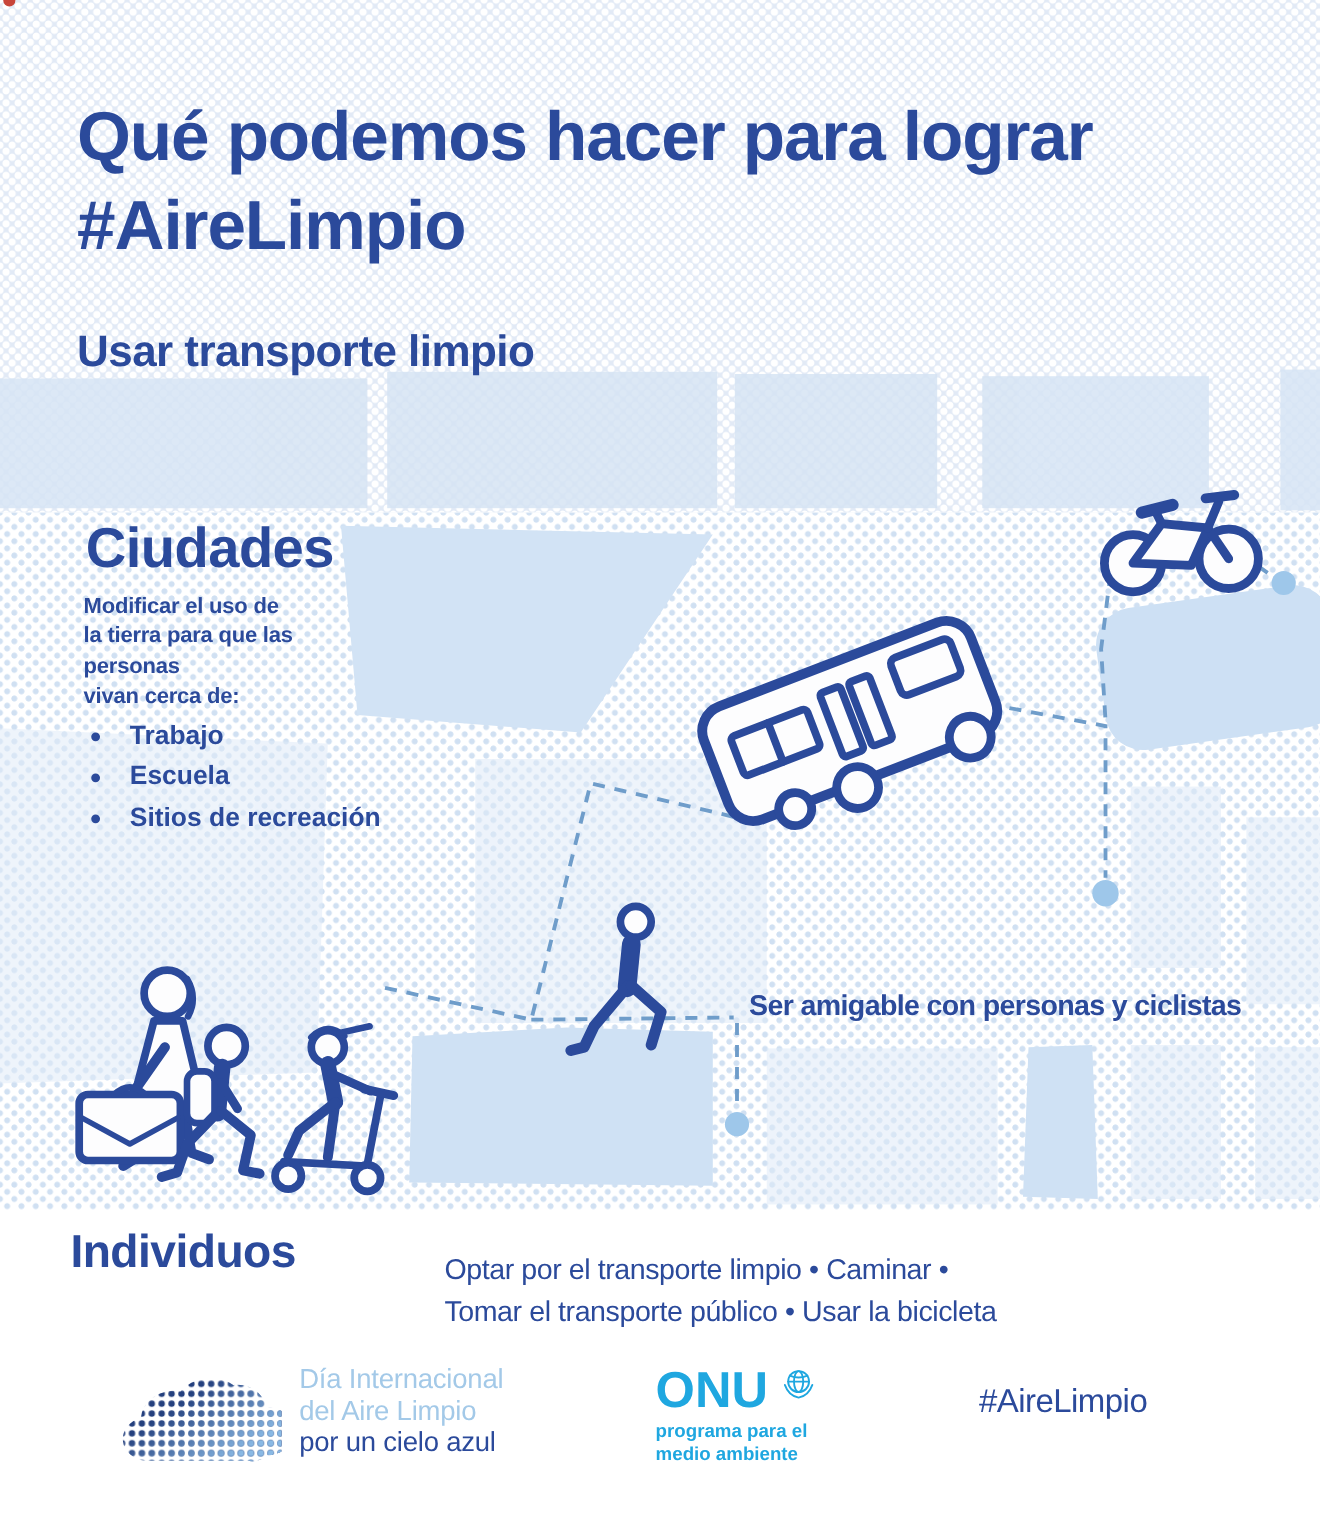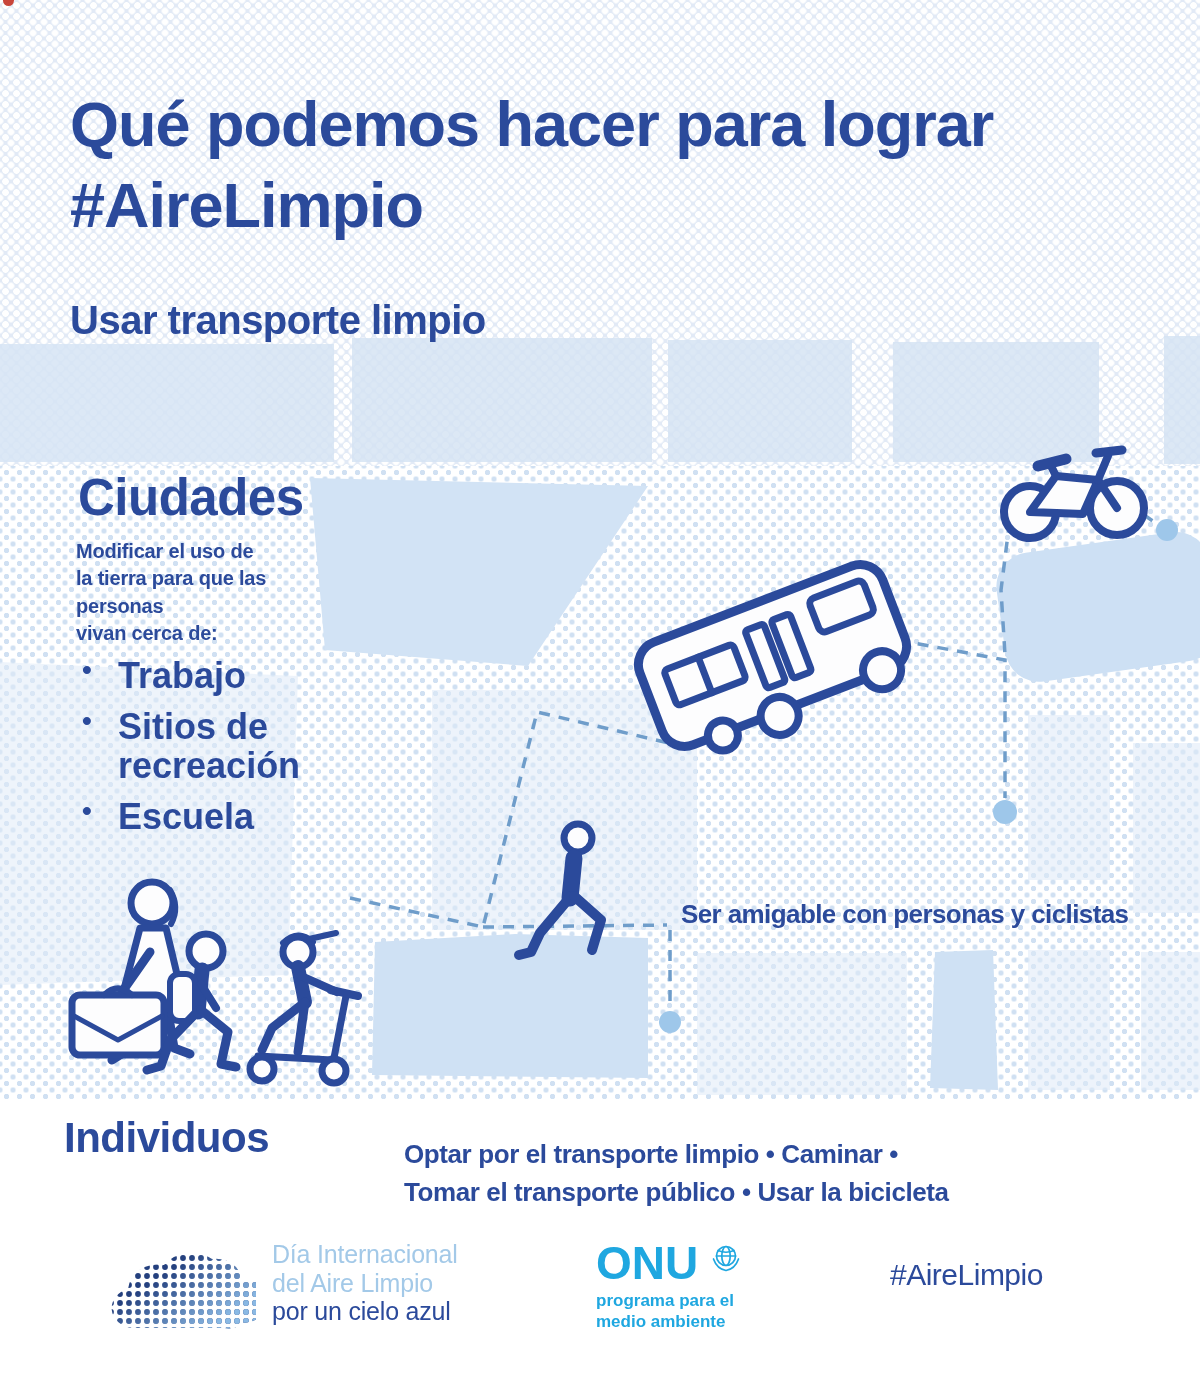--- a/index.html
+++ b/index.html
@@ -23,26 +23,26 @@
       radial-gradient(circle,#d0e0f2 2.4px,rgba(210,225,242,0) 3px),
       radial-gradient(circle,#d0e0f2 2.4px,rgba(210,225,242,0) 3px);
     background-size:13px 13px;background-position:0 0,6.5px 6.5px;
   }
   .overlay-svg{position:absolute;left:0;top:0;width:1200px;height:1379px;pointer-events:none;}
   .red-dot{position:absolute;left:3px;top:-5px;width:11px;height:11px;border-radius:50%;background:#c8453a;}
   .title{position:absolute;left:70px;top:84px;width:990px;font-size:63px;line-height:1.28;font-weight:700;letter-spacing:-1px;}
   .subtitle{position:absolute;left:70px;top:262px;font-size:40px;font-weight:700;letter-spacing:-0.5px;margin-top:36px;}
   .ciudades-h{position:absolute;left:78px;top:468px;font-size:51px;font-weight:700;letter-spacing:-0.5px;}
   .ciudades-intro{position:absolute;left:76px;top:538px;font-size:20px;font-weight:700;line-height:1.37;letter-spacing:-0.2px;}
-  .ciudades-list{position:absolute;left:82px;top:656px;margin:0;padding:0;list-style:none;font-size:36px;font-weight:700;}
+  .ciudades-list{position:absolute;left:82px;top:656px;margin:0;padding:0;list-style:none;font-size:24px;font-weight:700;}
   .ciudades-list li{position:relative;padding-left:36px;margin-bottom:11px;line-height:1.1;max-width:230px;}
   .ciudades-list li::before{content:"•";position:absolute;left:0;top:-1px;font-size:28px;}
   .map-caption{position:absolute;left:681px;top:899px;font-size:26px;font-weight:700;letter-spacing:-0.6px;white-space:nowrap;}
   .individuos-h{position:absolute;left:64px;top:1114px;font-size:42px;font-weight:700;letter-spacing:-0.5px;}
-  .individuos-text{position:absolute;left:404px;top:1136px;font-size:26px;font-weight:700;line-height:1.45;letter-spacing:-0.4px;}
+  .individuos-text{position:absolute;left:404px;top:1136px;font-size:26px;font-weight:400;line-height:1.45;letter-spacing:-0.4px;}
   .footer-event{position:absolute;left:272px;top:1240px;font-size:25px;font-weight:400;line-height:1.14;letter-spacing:-0.2px;}
   .footer-event .lt{color:#a3c9e8;}
   .onu-block{position:absolute;left:596px;top:1240px;color:#1fa7e0;}
   .onu-word{font-size:46px;font-weight:800;line-height:1;letter-spacing:0;display:inline-block;vertical-align:top;}
   .onu-emblem{display:inline-block;vertical-align:top;margin-left:6px;margin-top:2px;}
   .onu-sub{font-size:17px;font-weight:700;line-height:1.25;margin-top:4px;}
   .hashtag{position:absolute;left:890px;top:1258px;font-size:30px;font-weight:400;letter-spacing:-0.5px;}
   .cloud-logo{position:absolute;left:98px;top:1236px;}
 </style>
 </head>
@@ -167,22 +167,22 @@
 
   <div class="ciudades-h">Ciudades</div>
   <div class="ciudades-intro">
     <div>Modificar el uso de</div>
     <div>la tierra para que las</div>
     <div>personas</div>
     <div>vivan cerca de:</div>
   </div>
   <ul class="ciudades-list">
     <li>Trabajo</li>
+    <li>Escuela</li>
     <li>Sitios de recreación</li>
-    <li>Escuela</li>
   </ul>
 
   <div class="map-caption">Ser amigable con personas y ciclistas</div>
 
   <div class="individuos-h">Individuos</div>
   <div class="individuos-text">
     <div>Optar por el transporte limpio  •  Caminar  •</div>
     <div>Tomar el transporte público  •  Usar la bicicleta</div>
   </div>
 

